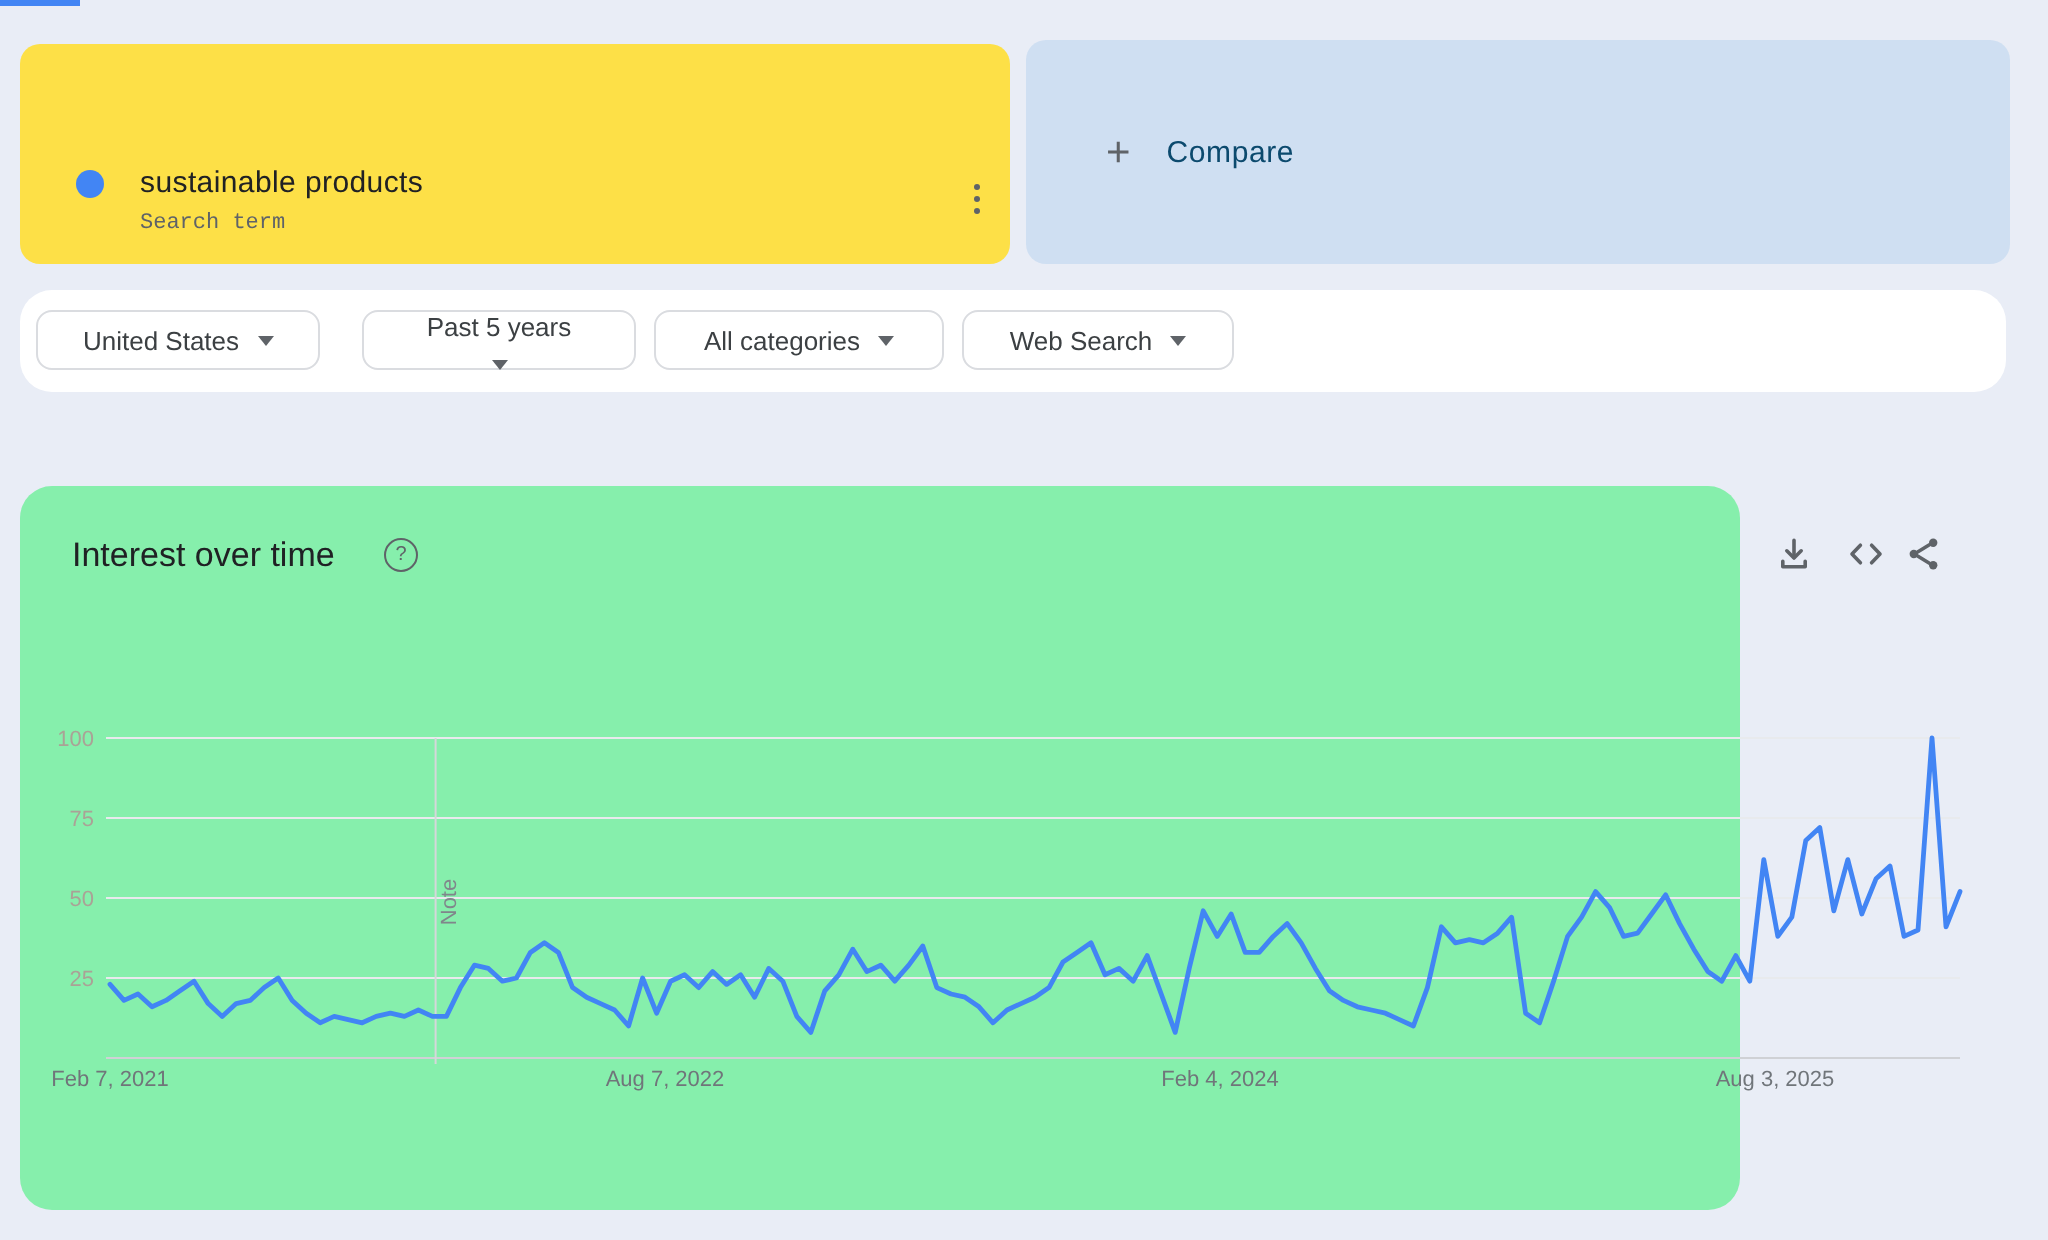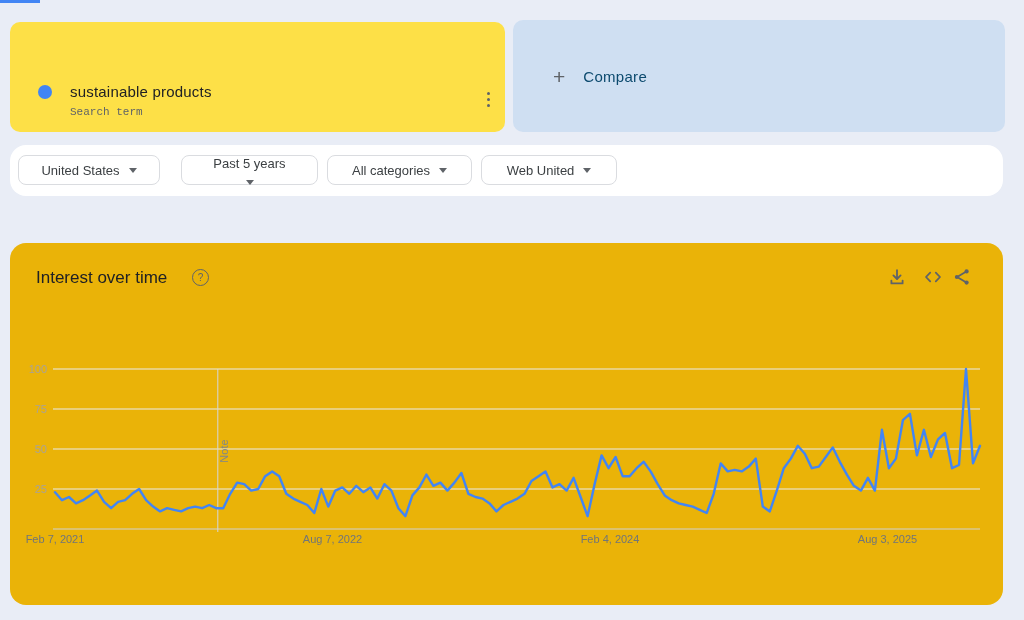--- a/index.html
+++ b/index.html
@@ -26,21 +26,21 @@
   .compare-label{font-size:15px;color:#0c4a6e;letter-spacing:.3px;text-align:center;}
 
   
   .filter-bar{position:absolute;left:10px;top:145px;width:993px;height:51px;background:#fff;border-radius:16px;}
   .filter-btn{position:absolute;top:10px;height:30px;box-sizing:border-box;border:1px solid #dadce0;border-radius:8px;background:#fff;
     display:flex;align-items:center;justify-content:center;gap:9px;font-size:13px;color:#3c4043;cursor:pointer;}
   .caret{width:0;height:0;border-left:4px solid transparent;border-right:4px solid transparent;border-top:5px solid #5f6368;}
   .fb1{left:8px;width:142px;} .fb2{left:171px;width:137px;flex-direction:column;} .fb3{left:317px;width:145px;} .fb4{left:471px;width:136px;}
 
   
-  .chart-card{position:absolute;left:10px;top:243px;width:993px;height:362px;background:#eab308;border-radius:16px;}
+  .chart-card{position:absolute;left:10px;top:243px;width:860px;height:362px;background:#86efac;border-radius:16px;}
   .chart-title{position:absolute;left:26px;top:25px;font-size:17px;color:#202124;}
   .help{position:absolute;left:182px;top:26px;width:15px;height:15px;border:1.5px solid #5f6368;border-radius:50%;
     display:flex;align-items:center;justify-content:center;font-size:10px;color:#5f6368;cursor:pointer;}
   .chart-action{position:absolute;top:24px;width:20px;height:20px;cursor:pointer;}
   .ca1{left:877px;} .ca2{left:913px;} .ca3{left:942px;}
   .chart-action svg{width:20px;height:20px;stroke:#5f6368;fill:none;stroke-width:1.8;stroke-linecap:round;stroke-linejoin:round;}
   .ca3 svg circle{fill:#5f6368;stroke:none;}
   .trend-svg{position:absolute;left:0;top:0;}
 </style>
 </head>
@@ -73,21 +73,21 @@
   </div>
   <div class="filter-btn fb2">
     <span>Past 5 years</span>
     <span class="caret"></span>
   </div>
   <div class="filter-btn fb3">
     <span>All categories</span>
     <span class="caret"></span>
   </div>
   <div class="filter-btn fb4">
-    <span>Web United</span>
+    <span>Web Search</span>
     <span class="caret"></span>
   </div>
 </div>
 
 <div class="chart-card">
   <div class="chart-title">Interest over time</div>
   <div class="help">?</div>
 
   <div class="chart-action ca1">
     <svg viewBox="0 0 20 20">

